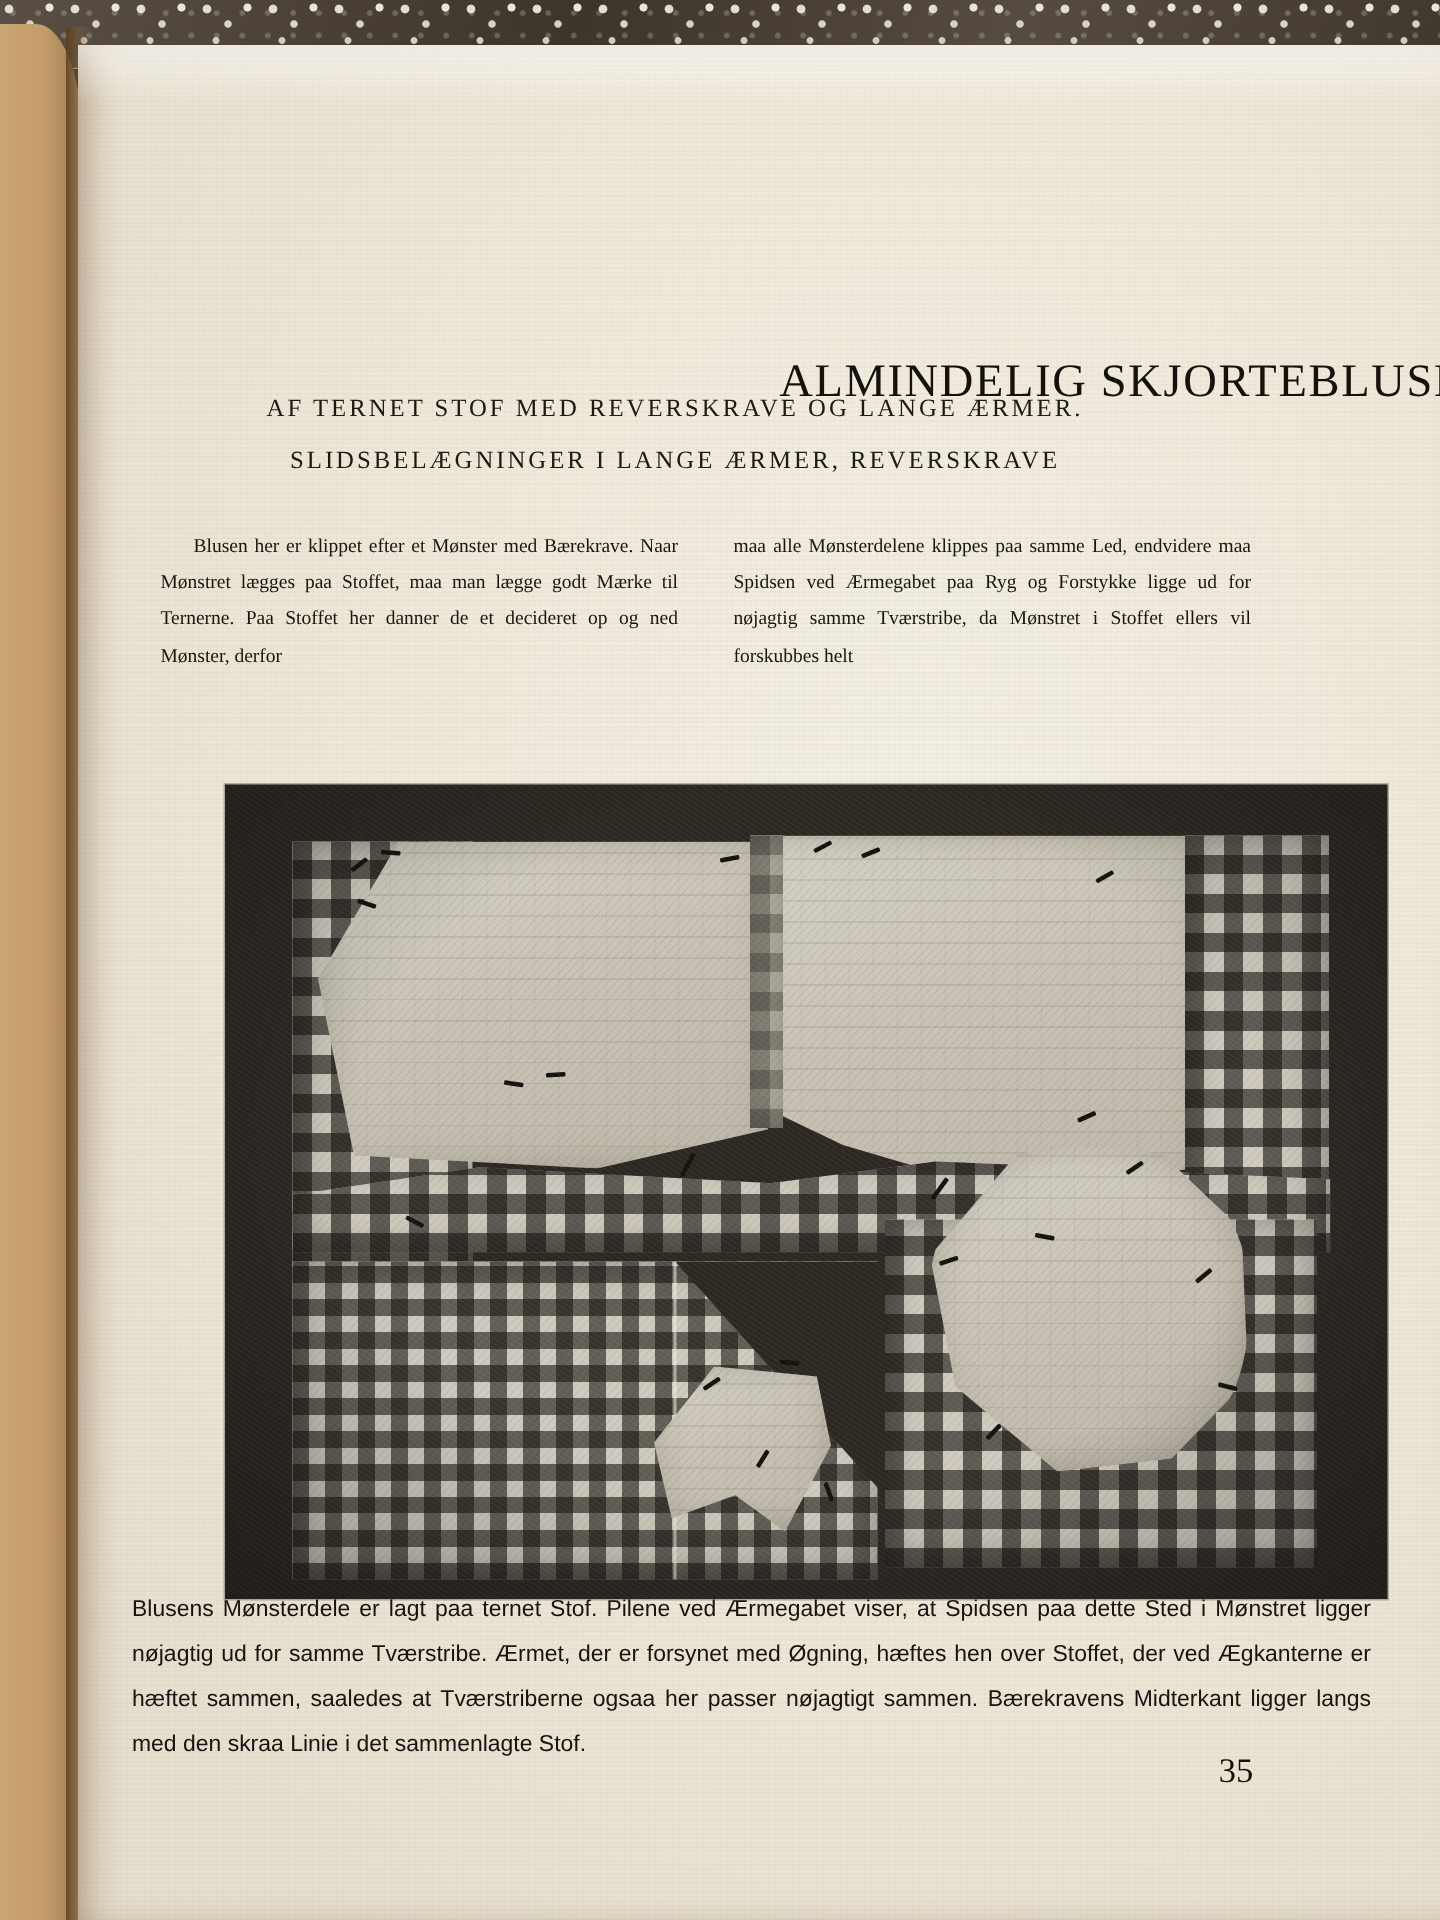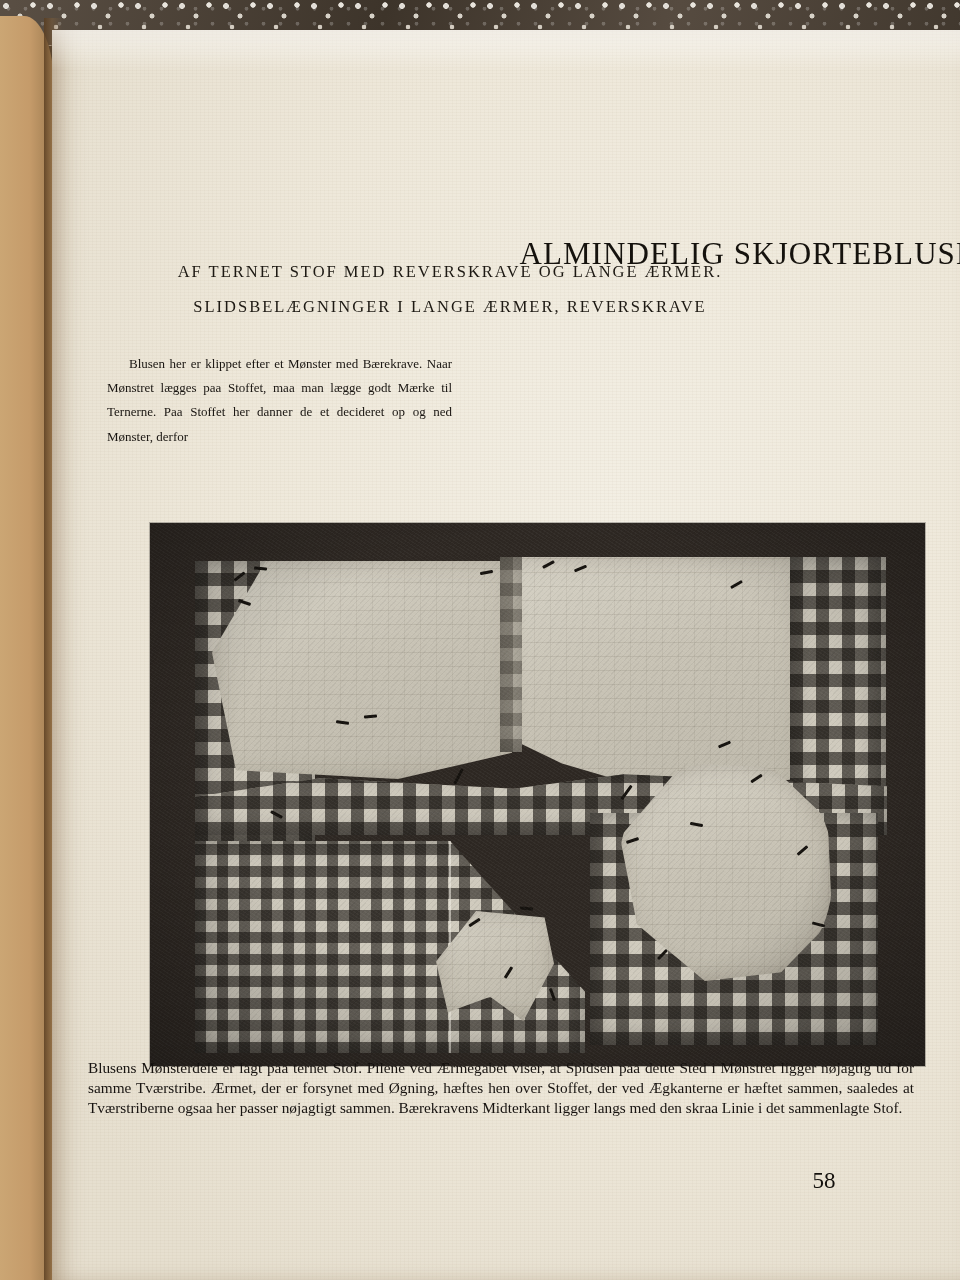--- a/index.html
+++ b/index.html
@@ -196,24 +196,24 @@
     border-radius: 1px;
     z-index: 30;
   }
 
   
   .caption {
     position: absolute;
     left: 36px; top: 1028px;
     width: 826px;
     font-size: 15.3px;
-    line-height: 20px;
+    line-height: 30px;
     color: #171310;
     text-align: justify;
-    font-family: Liberation Serif, serif;
+    font-family: Liberation Sans, sans-serif;
   }
 
   .folio {
     position: absolute;
     left: 742px; top: 1138px;
     width: 60px;
     text-align: center;
     font-size: 23px;
     color: #14110d;
     font-family: "Liberation Serif", serif;
@@ -233,20 +233,21 @@
     <div class="top-curl"></div>
 
     <div class="content">
 
       <h1 class="title">ALMINDELIG SKJORTEBLUSE</h1>
 
       <div class="subtitle sub1">AF TERNET STOF MED REVERSKRAVE OG LANGE ÆRMER.</div>
       <div class="subtitle sub3">SLIDSBELÆGNINGER I LANGE ÆRMER, REVERSKRAVE</div>
 
       <div class="col col-left">Blusen her er klippet efter et Mønster med Bærekrave. Naar Mønstret lægges paa Stoffet, maa man lægge godt Mærke til Ternerne. Paa Stoffet her danner de et decideret op og ned Mønster, derfor</div>
+      <div class="col col-right">maa alle Mønsterdelene klippes paa samme Led, endvidere maa Spidsen ved Ærmegabet paa Ryg og Forstykke ligge ud for nøjagtig samme Tværstribe, da Mønstret i Stoffet ellers vil forskubbes helt</div>
 
       <figure class="photo">
 
         <div class="gingham" style="left:45px; top:38px; width:120px; height:285px;"></div>
 
         <div class="piece" style="left:62px; top:38px; width:300px; height:218px;
                     clip-path: polygon(18% 0%, 100% 0%, 100% 88%, 62% 100%, 8% 96%, 0% 42%);">
             <span class="tint"></span>
           </div>
 
@@ -304,17 +305,17 @@
         <span class="pin" style="left:396px; top:470px; transform:rotate(70deg);"></span>
         <span class="pin" style="left:352px; top:448px; transform:rotate(-58deg);"></span>
         <span class="pin" style="left:506px; top:430px; transform:rotate(-46deg);"></span>
 
         <div class="noise"></div>
         <div class="vign"></div>
       </figure>
 
       <figcaption class="caption">Blusens Mønsterdele er lagt paa ternet Stof. Pilene ved Ærmegabet viser, at Spidsen paa dette Sted i Mønstret ligger nøjagtig ud for samme Tværstribe. Ærmet, der er forsynet med Øgning, hæftes hen over Stoffet, der ved Ægkanterne er hæftet sammen, saaledes at Tværstriberne ogsaa her passer nøjagtigt sammen. Bærekravens Midterkant ligger langs med den skraa Linie i det sammenlagte Stof.</figcaption>
 
-      <div class="folio">58</div>
+      <div class="folio">35</div>
 
     </div>
   </div>
 </div>
 
 </body></html>

